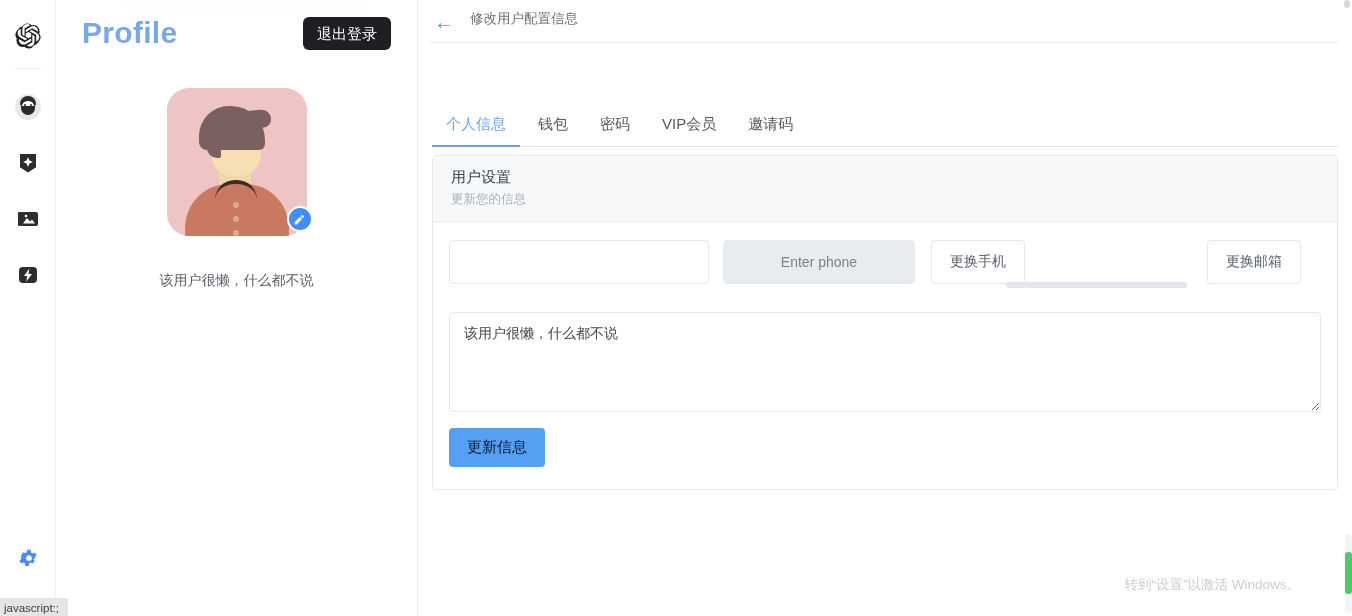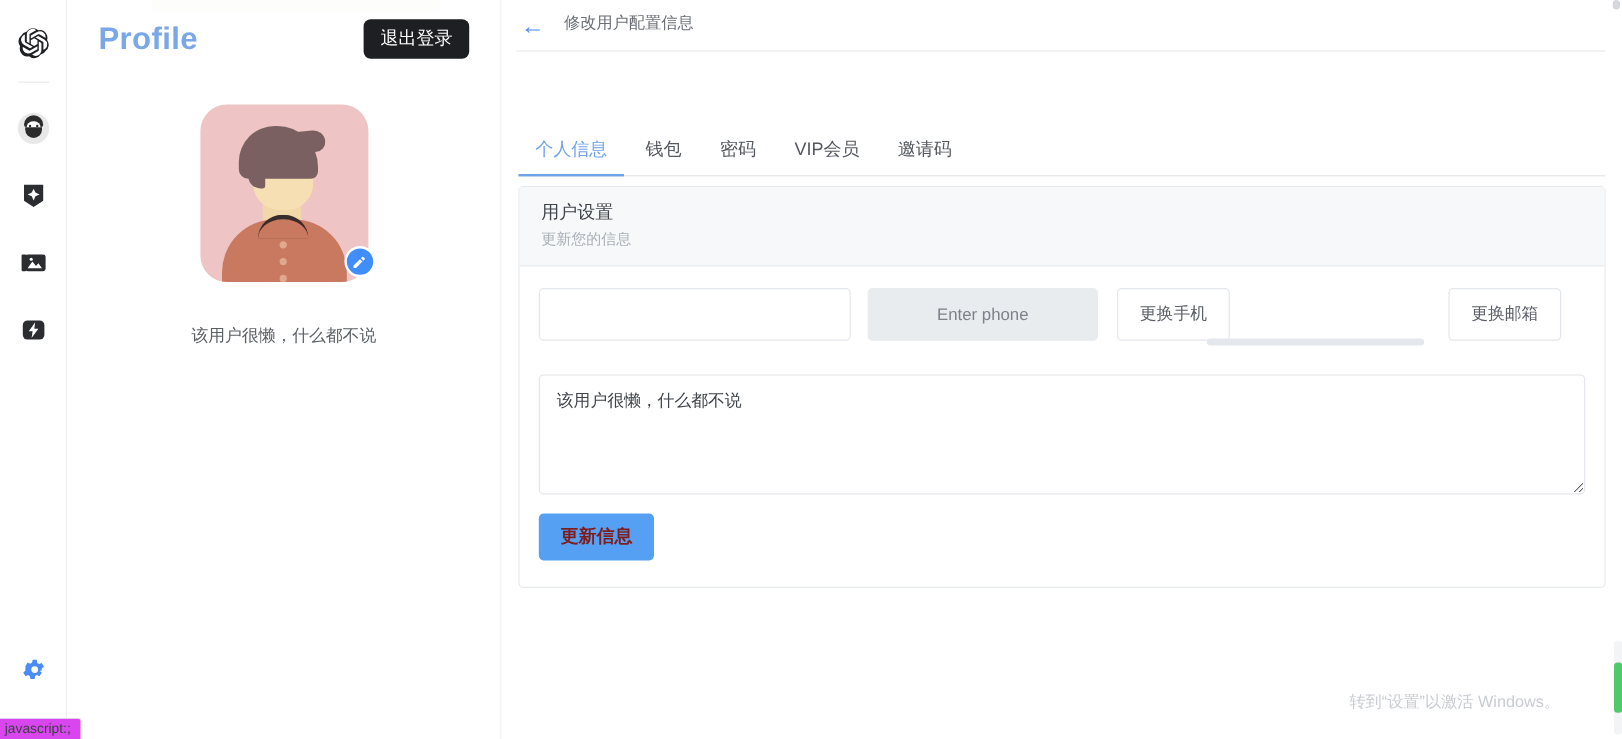--- a/index.html
+++ b/index.html
@@ -45,21 +45,21 @@
     width: 362px; flex: 0 0 362px; height: 616px;
     background: #ffffff;
     border-right: 1px solid #e7e9ec;
     position: relative;
   }
   .profile-head {
     display:flex; align-items:center; justify-content:space-between;
     padding: 16px 26px 0 26px;
   }
   .profile-title {
-    font-size: 26px; font-weight: 700; color: #7aa7e8; letter-spacing: .3px;
+    font-size: 30px; font-weight: 700; color: #7aa7e8; letter-spacing: .3px;
   }
   .logout-btn {
     background:#1e1f22; color:#ffffff; border:none; border-radius:6px;
     font-size: 15px; padding: 9px 14px; cursor:pointer; line-height:1;
     font-family: "Liberation Sans", "DejaVu Sans", sans-serif;
   }
 
   .avatar-wrap { margin: 38px auto 0; width: 140px; height: 148px; position: relative; }
   .avatar-card {
     width: 140px; height: 148px; border-radius: 22px; overflow: hidden;
@@ -162,24 +162,23 @@
     font-family: "Liberation Sans", "DejaVu Sans", sans-serif;
   }
 
   .bio-area {
     display:block; width: 100%; height: 100px; margin-top: 18px;
     border:1px solid #e3e6ea; border-radius: 4px; resize: vertical;
     padding: 12px 14px; font-size: 14px; color:#3f444b; outline: none;
     font-family: "Liberation Sans", "DejaVu Sans", sans-serif;
   }
   .submit-btn {
-    margin-top: 16px; background:#56a0f3; color:#7f1d1d; border:none; border-radius:4px;
+    margin-top: 16px; background:#56a0f3; color:#0f172a; border:none; border-radius:4px;
     font-size: 15px; padding: 10px 18px; cursor:pointer;
     font-family: "Liberation Sans", "DejaVu Sans", sans-serif;
-    font-weight: bold;
   }
 
   
   .watermark {
     position:absolute; right: 52px; bottom: 22px; text-align: left; user-select:none;
   }
   .wm-1 { font-size: 23px; color:#cfd2d6; line-height: 1.25; }
   .wm-2 { font-size: 13.5px; color:#c9ccd1; margin-top: 2px; }
 
   
@@ -194,21 +193,21 @@
     background:#f3f4f5; border-radius: 3px;
   }
   .green-thumb {
     position:absolute; right: 0px; top: 552px; width: 7px; height: 42px;
     background:#4ec96b; border-radius: 3px;
   }
 
   
   .statusbar {
     position:absolute; left: 0; bottom: 0; height: 18px;
-    background:#d946ef; border: 1px solid #e2e4e7; border-left: none; border-bottom: none;
+    background:#e5e5e5; border: 1px solid #e2e4e7; border-left: none; border-bottom: none;
     border-radius: 0 3px 0 0;
     font-size: 11.5px; color:#3c4043; padding: 2px 8px 0 4px; line-height: 14px;
     font-family: "Liberation Sans", "DejaVu Sans", sans-serif;
     z-index: 50;
   }
   .ghost-top {
     position:absolute; left: 70px; top: 0; width: 240px; height: 10px;
     background: #fdfdfc; opacity: .85;
   }
 </style>

